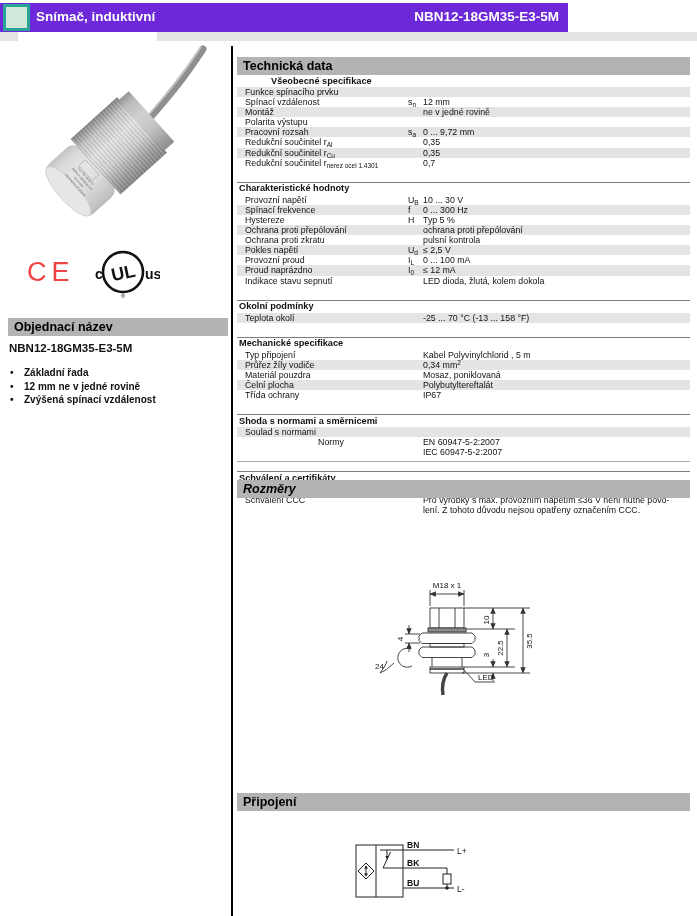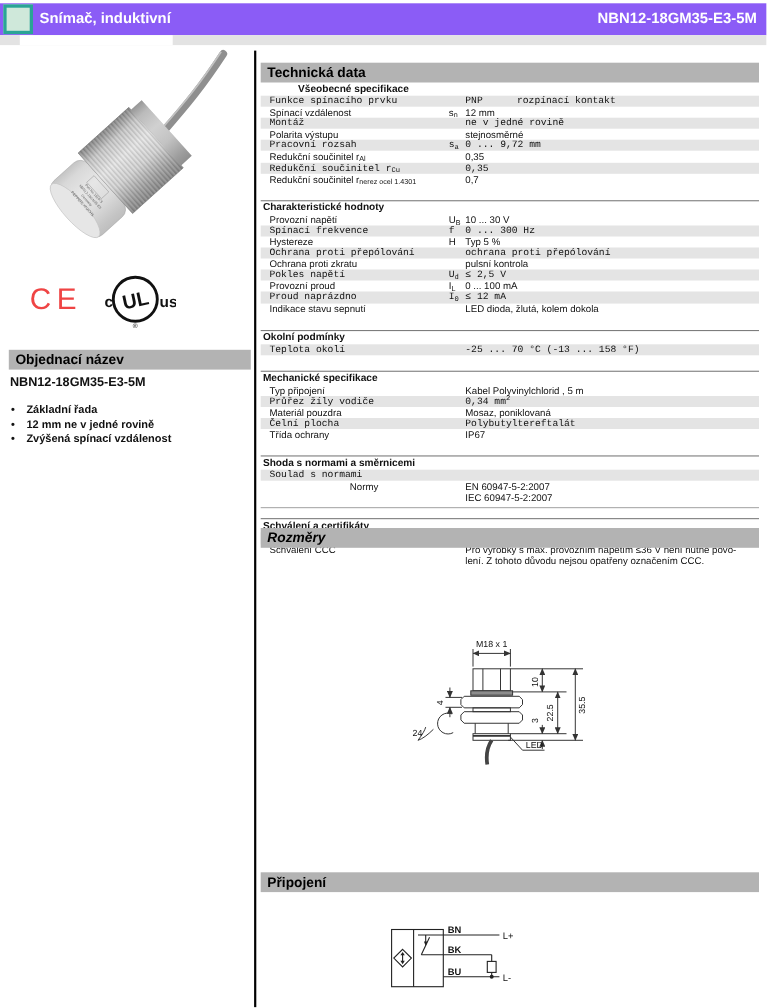--- a/index.html
+++ b/index.html
@@ -1,20 +1,20 @@
 <!DOCTYPE html>
 <html><head>
 <meta charset="utf-8">
 <style>
   html,body{margin:0;padding:0;background:#fff;}
   body{font-family:"Liberation Sans","DejaVu Sans",sans-serif;color:#111;}
   #page{position:relative;width:697px;height:916px;background:#fff;overflow:hidden;}
 
   
-  .topbar{position:absolute;left:0;top:3px;width:697px;height:29px;background:#8b5cf6;}
+  .topbar{position:absolute;left:0;top:3px;width:568px;height:29px;background:#6d28d9;}
   .topbar .ttl-left{position:absolute;left:36px;top:6px;color:#fff;font-size:13.5px;font-weight:bold;}
   .topbar .ttl-right{position:absolute;right:9px;top:6px;color:#fff;font-size:13.5px;font-weight:bold;}
   .brand-sq{position:absolute;left:3px;top:4px;width:21px;height:21px;background:#cfe8da;border:3px solid #2aa496;}
   .substrip{position:absolute;left:0;top:32px;width:697px;height:9px;background:#e3e3e3;}
   .substrip .notch{position:absolute;left:18px;top:0;width:139px;height:9px;background:#fff;}
 
   
   .vline{position:absolute;left:231px;top:46px;width:2px;height:870px;background:#000;}
 
   
@@ -27,21 +27,21 @@
   .bullets{position:absolute;left:10px;top:366px;width:215px;}
   .bullet-row{display:flex;font-size:10px;font-weight:bold;line-height:13.5px;}
   .bullet-row .dot{width:14px;flex:none;}
   .ce-mark{position:absolute;left:27px;top:257px;font-size:27px;letter-spacing:5px;color:#ef4444;}
 
   
   .techtable{position:absolute;left:237px;top:75px;width:453px;}
   .t-sec-head{font-weight:bold;font-size:9.2px;line-height:9.5px;padding:1.5px 0 1px 2px;border-top:1px solid #7d7d7d;margin-top:14px;}
   .t-sec-head.first{border-top:none;margin-top:0;margin-left:32px;}
   .t-row{display:flex;font-size:8.8px;line-height:10.1px;}
-  .t-row.shaded{background:#e4e4e4;font-family:Liberation Mono, monospace;}
+  .t-row.shaded{background:#e4e4e4;}
   .t-label{width:163px;padding-left:8px;flex:none;white-space:nowrap;}
   .t-label.indent2{padding-left:17px;width:154px;text-align:center;}
   .t-sym{width:15px;flex:none;}
   .t-val{white-space:pre-line;flex:1;}
   .t-val .v1{display:inline-block;min-width:47px;}
   sub{font-size:6.5px;vertical-align:-1.5px;line-height:0;}
   sup{font-size:6.5px;vertical-align:3px;line-height:0;}
   .table-endrule{position:absolute;left:237px;top:461px;width:453px;border-top:1px solid #a9a9a9;}
 
   svg text{font-family:"Liberation Sans","DejaVu Sans",sans-serif;}
@@ -129,36 +129,34 @@
         <span>Zvýšená spínací vzdálenost</span>
       </div>
   </div>
 
   <div class="secbar right" style="top:57px;">Technická data</div>
   <div class="techtable" id="tech-table">
       <div class="t-sec-head first">Všeobecné specifikace</div>
       <div class="t-row shaded">
         <span class="t-label">Funkce spínacího prvku</span>
         <span class="t-sym"></span>
-        <span class="t-val"><span class="v1">PNP</span><span>rozpínací kontakt</span></span>
       </div>
       <div class="t-row">
         <span class="t-label">Spínací vzdálenost</span>
         <span class="t-sym">s<sub>n</sub></span>
         <span class="t-val">12 mm</span>
       </div>
       <div class="t-row shaded">
         <span class="t-label">Montáž</span>
         <span class="t-sym"></span>
         <span class="t-val">ne v jedné rovině</span>
       </div>
       <div class="t-row">
         <span class="t-label">Polarita výstupu</span>
         <span class="t-sym"></span>
-        <span class="t-val">stejnosměrné</span>
       </div>
       <div class="t-row shaded">
         <span class="t-label">Pracovní rozsah</span>
         <span class="t-sym">s<sub>a</sub></span>
         <span class="t-val">0 ... 9,72 mm</span>
       </div>
       <div class="t-row">
         <span class="t-label">Redukční součinitel r<sub>Al</sub></span>
         <span class="t-sym"></span>
         <span class="t-val">0,35</span>

